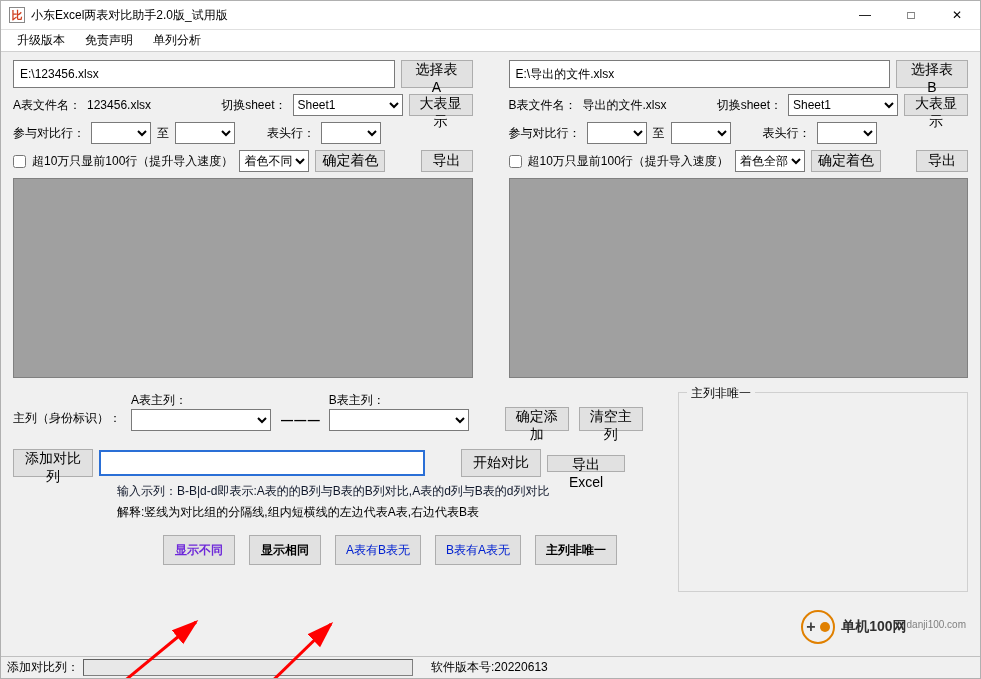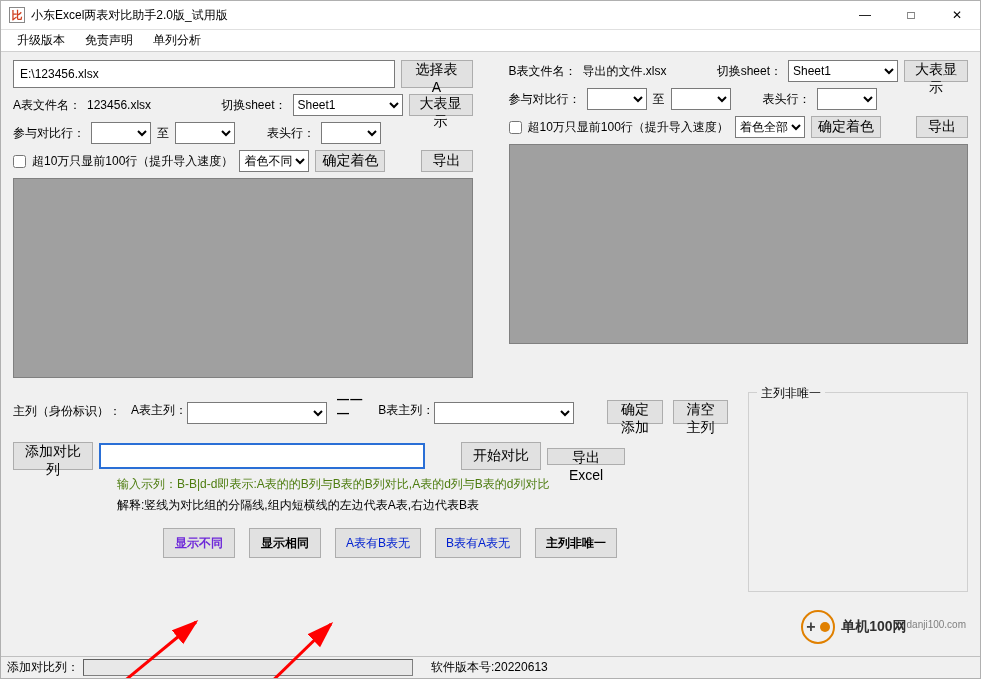--- a/index.html
+++ b/index.html
@@ -29,23 +29,23 @@
 .sel-med { width: 70px; }
 input[type=checkbox] { width: 13px; height: 13px; }
 .preview { height: 200px; background: #a0a0a0; border: 1px solid #808080; }
 
 .lower { margin-top: 14px; display: flex; gap: 20px; }
 .lower-left { flex: 1; }
 .lower-right { width: 290px; }
 .groupbox { border: 1px solid #d0d0d0; padding: 6px 8px 8px 8px; height: 200px; position: relative; background: #f0f0f0; }
 .groupbox-title { position: absolute; top: -8px; left: 8px; background: #f0f0f0; padding: 0 4px; font-size: 12px; }
 .keycol-row { display: flex; align-items: flex-end; gap: 10px; margin-bottom: 12px; }
-.keycol-block { display: flex; flex-direction: row; justify-content: flex-end; }
+.keycol-block { display: flex; flex-direction: column; justify-content: flex-end; }
 .dash { font-weight: bold; letter-spacing: -1px; padding-bottom: 4px; }
-.hint-red { color: #4d7c0f; margin: 6px 0 4px 104px; }
+.hint-red { color: #0f172a; margin: 6px 0 4px 104px; }
 .hint-black { margin: 2px 0 14px 104px; }
 .compare-input { width: 326px; height: 26px; border: 2px solid #2a6fd6; background: #fff; padding: 2px 6px; font-size: 12px; font-family: inherit; }
 .big-btns { display: flex; gap: 14px; margin-left: 150px; margin-top: 8px; }
 .big-btn { height: 30px; min-width: 72px; padding: 0 10px; background: #e1e1e1; border: 1px solid #adadad; font-size: 12px; font-family: inherit; cursor: default; }
 .red-txt { color: #6d28d9; font-weight: bold; }
 .blue-txt { color: #0020d0; }
 
 .status-bar { height: 22px; border-top: 1px solid #c0c0c0; display: flex; align-items: center; padding: 0 6px; background: #f0f0f0; }
 .status-box { width: 330px; height: 17px; border: 1px solid #808080; background: #e8e8e8; margin-left: 4px; border-top-color: #606060; border-left-color: #606060; }
 .version { margin-left: 18px; }
@@ -105,20 +105,24 @@
         <span class="lbl">超10万只显前100行（提升导入速度）</span>
         <select class="sel-med"><option>着色不同</option></select>
         <button class="btn small">确定着色</button>
         <span style="flex:1"></span>
         <button class="btn small" style="width:52px">导出</button>
       </div>
       <div class="preview"></div>
     </div>
 
     <div class="col">
+      <div class="row">
+        <input class="txt-input txt-path" value="E:\导出的文件.xlsx" style="">
+        <button class="btn" style="width:72px;height:28px">选择表B</button>
+      </div>
       <div class="row">
         <span class="lbl">B表文件名：</span>
         <span class="lbl">导出的文件.xlsx</span>
         <span style="flex:1"></span>
         <span class="lbl">切换sheet：</span>
         <select class="sel-sheet"><option>Sheet1</option></select>
         <button class="btn small" style="width:64px">大表显示</button>
       </div>
       <div class="row">
         <span class="lbl">参与对比行：</span>

